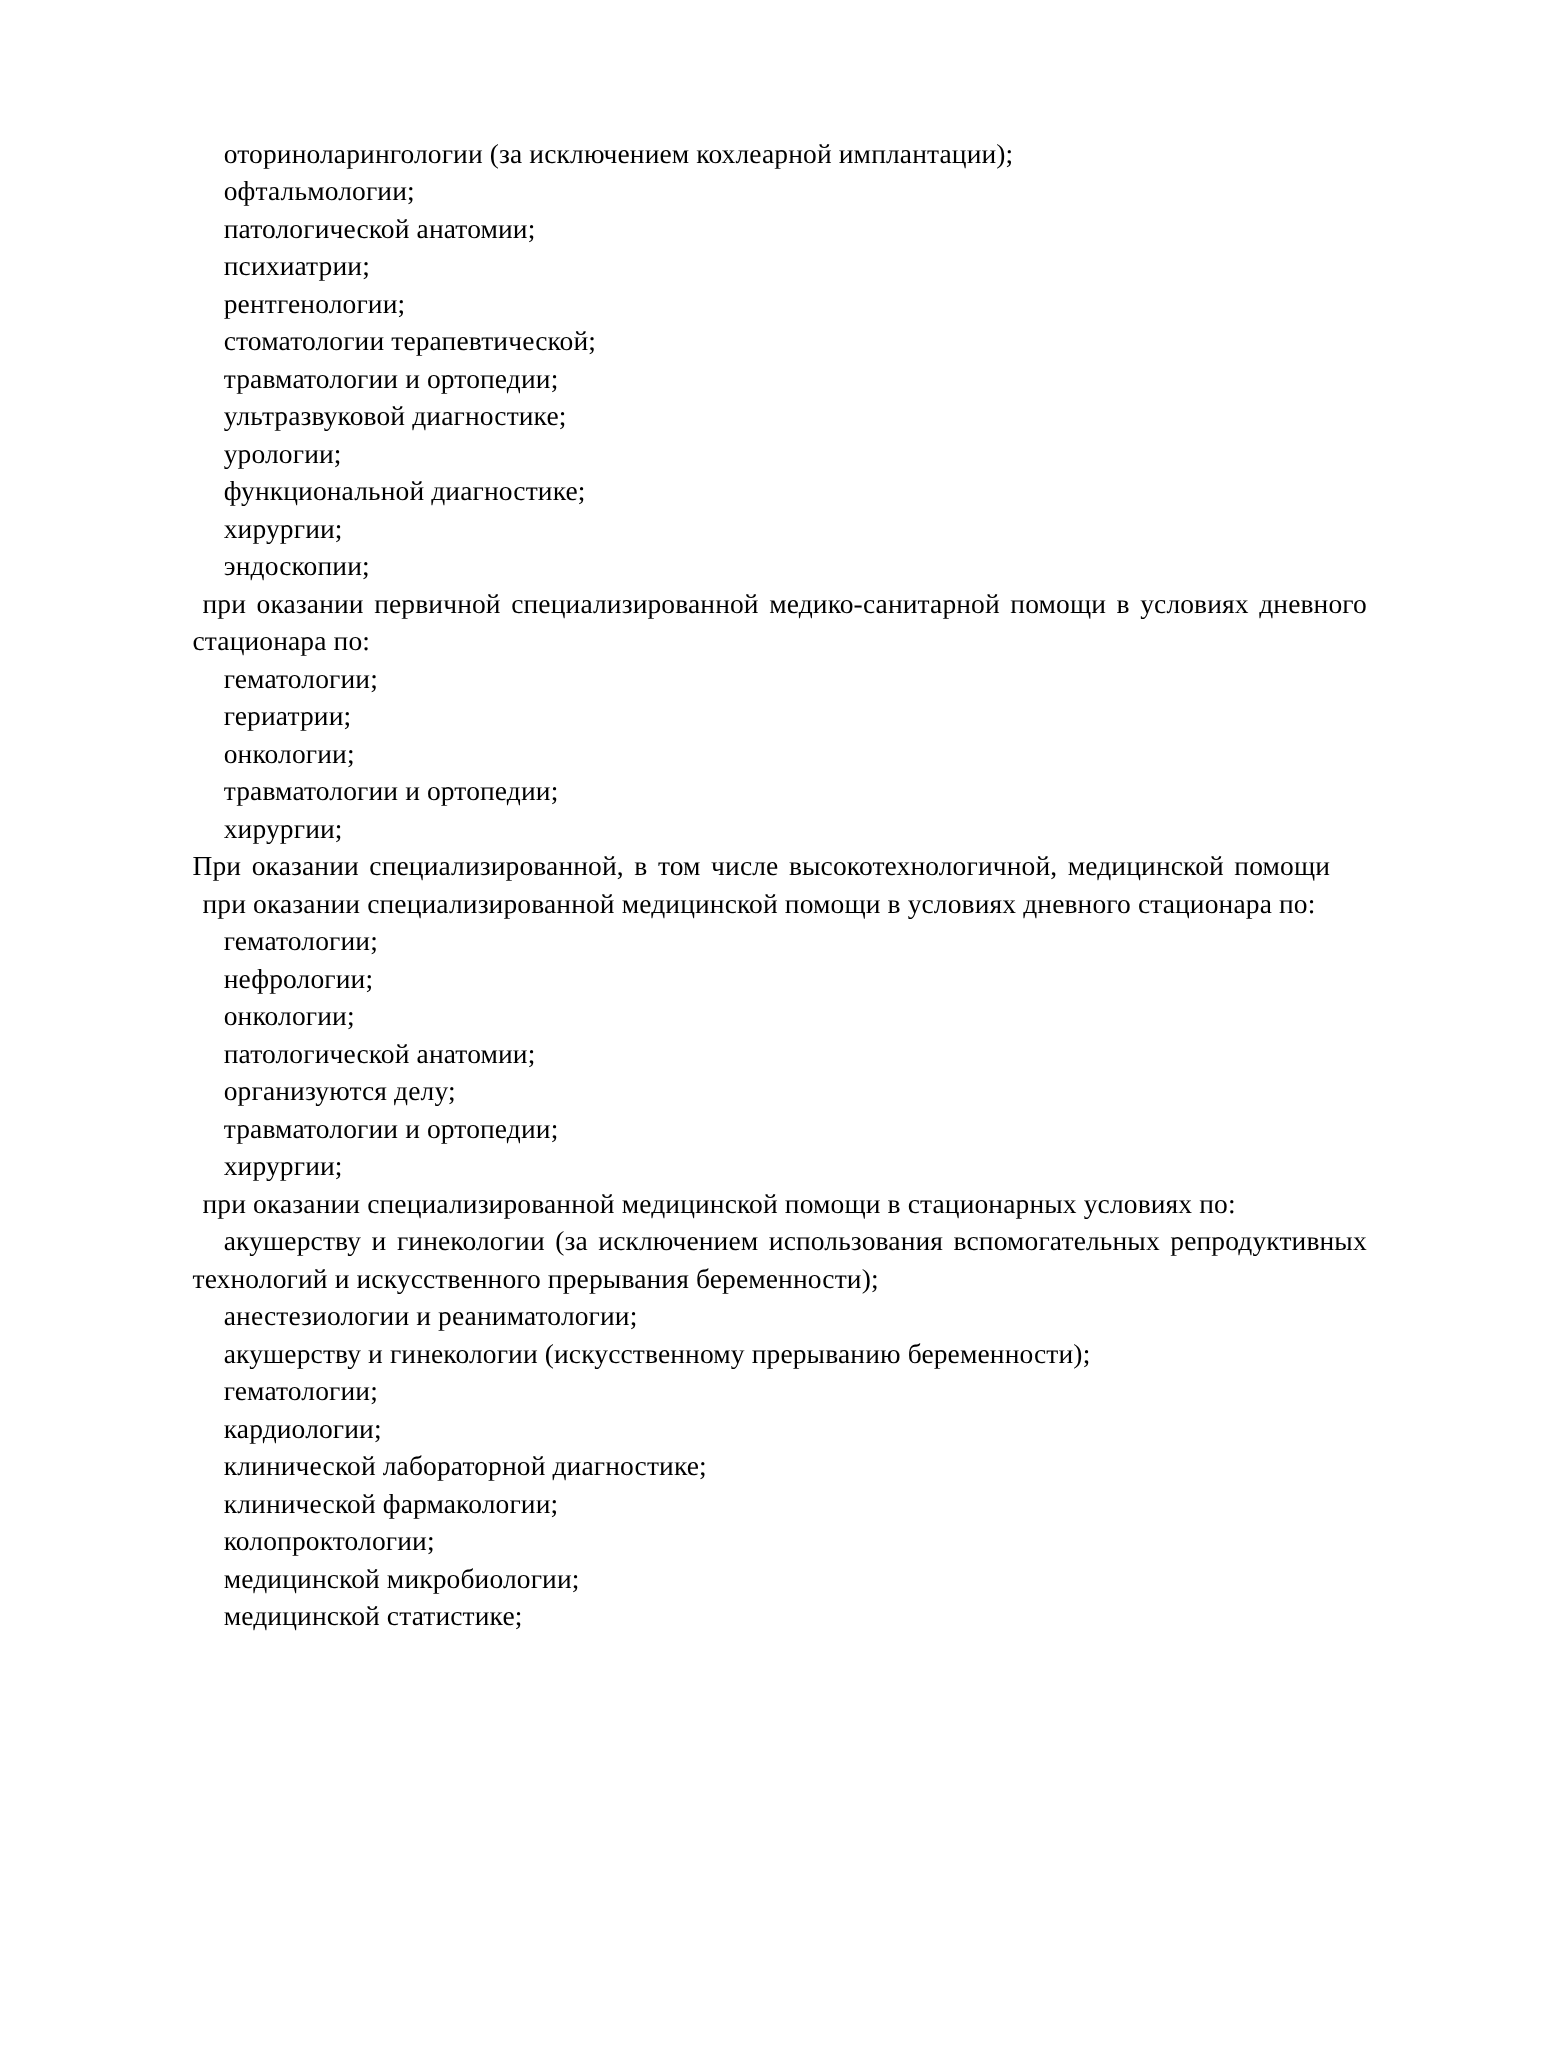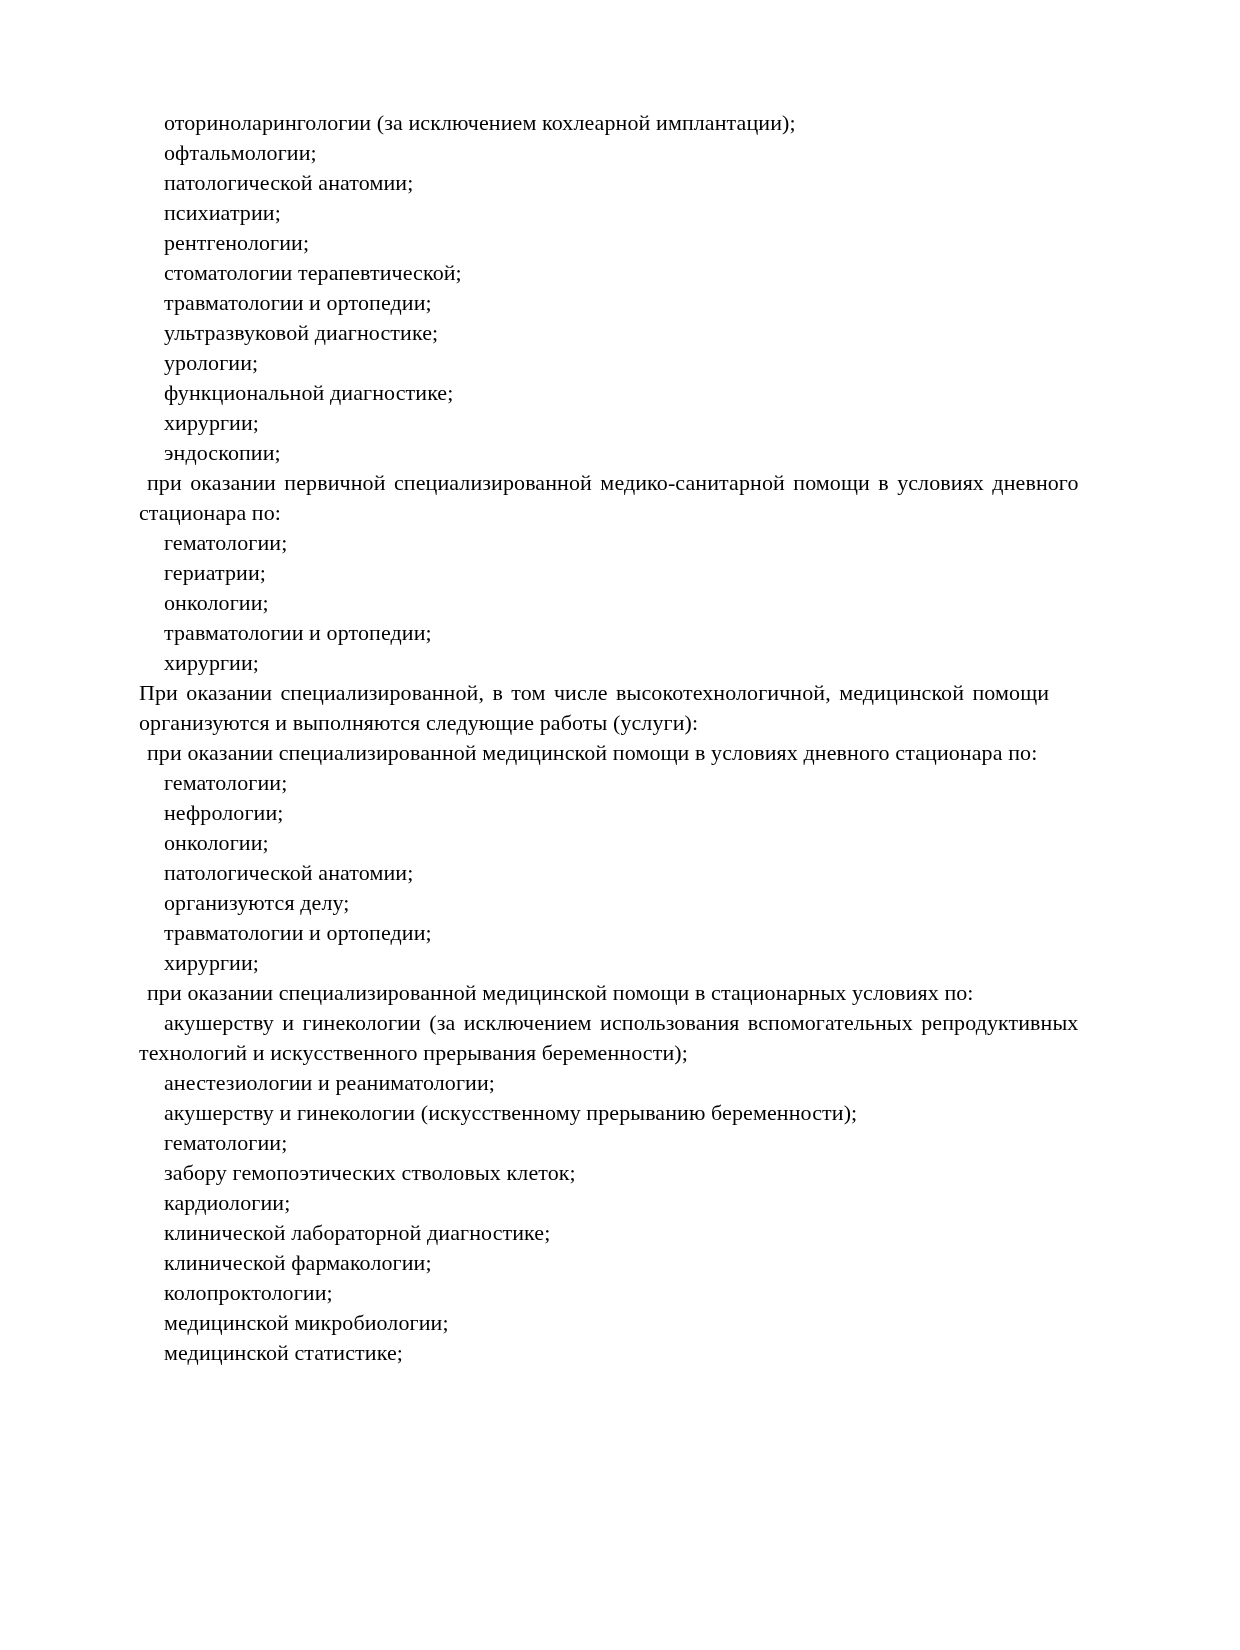--- a/index.html
+++ b/index.html
@@ -20,20 +20,21 @@
     left: 139px;
     top: 108px;
     width: 975px;
     font-size: 22px;
     line-height: 30px;
     color: var(--fg, #000000);
     letter-spacing: 0.1px;
   }
   .line {
     white-space: pre;
+    margin-left: 15px;
   }
   .indent-item { padding-left: 25px; }
   .indent-sub  { padding-left: 8px; }
   .indent-para { padding-left: 0; font-family: Liberation Serif, serif; }
   .stretch { word-spacing: 2.8px; }
 </style>
 </head>
 <body>
 
 <div class="page">
@@ -51,36 +52,34 @@
       <div class="line indent-item">хирургии;</div>
       <div class="line indent-item">эндоскопии;</div>
       <div class="line indent-sub stretch">при оказании первичной специализированной медико-санитарной помощи в условиях дневного</div>
       <div class="line indent-para">стационара по:</div>
       <div class="line indent-item">гематологии;</div>
       <div class="line indent-item">гериатрии;</div>
       <div class="line indent-item">онкологии;</div>
       <div class="line indent-item">травматологии и ортопедии;</div>
       <div class="line indent-item">хирургии;</div>
       <div class="line indent-para stretch">При оказании специализированной, в том числе высокотехнологичной, медицинской помощи</div>
-      <div class="line indent-para">организуются и выполняются следующие работы (услуги):</div>
       <div class="line indent-sub">при оказании специализированной медицинской помощи в условиях дневного стационара по:</div>
       <div class="line indent-item">гематологии;</div>
       <div class="line indent-item">нефрологии;</div>
       <div class="line indent-item">онкологии;</div>
       <div class="line indent-item">патологической анатомии;</div>
       <div class="line indent-item">организуются делу;</div>
       <div class="line indent-item">травматологии и ортопедии;</div>
       <div class="line indent-item">хирургии;</div>
       <div class="line indent-sub">при оказании специализированной медицинской помощи в стационарных условиях по:</div>
       <div class="line indent-item stretch">акушерству и гинекологии (за исключением использования вспомогательных репродуктивных</div>
       <div class="line indent-para">технологий и искусственного прерывания беременности);</div>
       <div class="line indent-item">анестезиологии и реаниматологии;</div>
       <div class="line indent-item">акушерству и гинекологии (искусственному прерыванию беременности);</div>
       <div class="line indent-item">гематологии;</div>
-      <div class="line indent-item">забору гемопоэтических стволовых клеток;</div>
       <div class="line indent-item">кардиологии;</div>
       <div class="line indent-item">клинической лабораторной диагностике;</div>
       <div class="line indent-item">клинической фармакологии;</div>
       <div class="line indent-item">колопроктологии;</div>
       <div class="line indent-item">медицинской микробиологии;</div>
       <div class="line indent-item">медицинской статистике;</div>
     </div>
 </div>
 
 </body></html>

